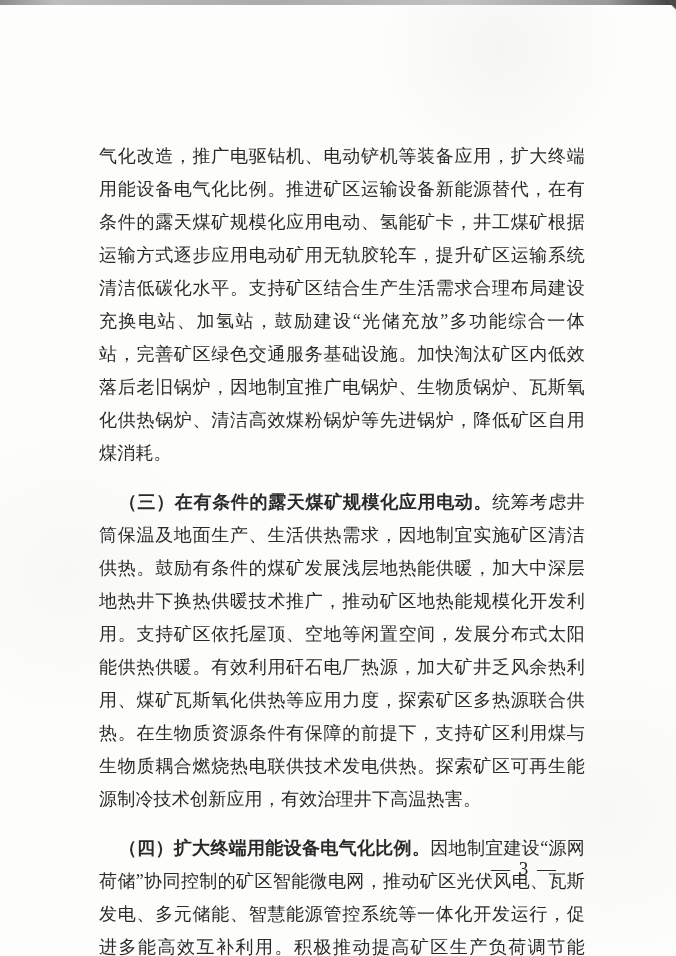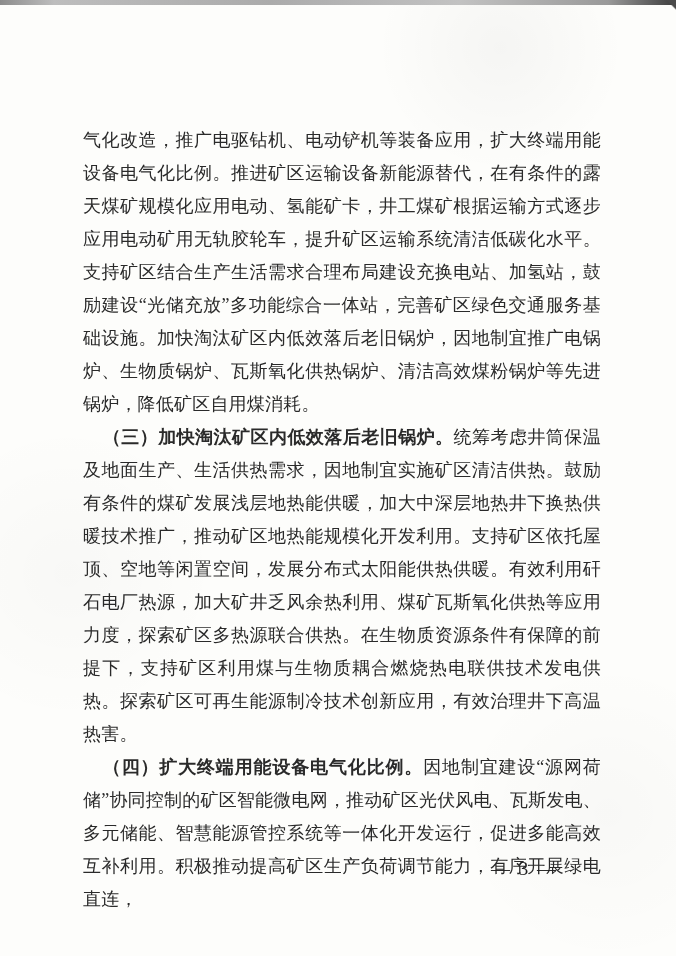--- a/index.html
+++ b/index.html
@@ -50,21 +50,21 @@
     left: 83px;
     top: 124px;
     width: 518px;
     font-size: 18px;
     line-height: 33px;
     color: #2a2a2a;
     text-align: justify;
     letter-spacing: 0.2px;
   }
   .body-text p {
-    margin: 0;
+    margin: 16px;
     padding: 0;
   }
   .body-text p.indent {
     text-indent: 1.1em;
   }
   .seg-bold {
     font-weight: bold;
   }
   .page-number {
     position: absolute;
@@ -80,18 +80,18 @@
   }
 </style>
 </head>
 <body>
 
 <div class="page">
   <div class="scan-bar"></div>
 
   <div class="body-text" id="paragraph-container">
       <p class=""><span class="seg-regular">气化改造，推广电驱钻机、电动铲机等装备应用，扩大终端用能设备电气化比例。推进矿区运输设备新能源替代，在有条件的露天煤矿规模化应用电动、氢能矿卡，井工煤矿根据运输方式逐步应用电动矿用无轨胶轮车，提升矿区运输系统清洁低碳化水平。支持矿区结合生产生活需求合理布局建设充换电站、加氢站，鼓励建设“光储充放”多功能综合一体站，完善矿区绿色交通服务基础设施。加快淘汰矿区内低效落后老旧锅炉，因地制宜推广电锅炉、生物质锅炉、瓦斯氧化供热锅炉、清洁高效煤粉锅炉等先进锅炉，降低矿区自用煤消耗。</span></p>
-      <p class="indent"><span class="seg-bold">（三）加快淘汰矿区内低效落后老旧锅炉。</span><span class="seg-regular">统筹考虑井筒保温及地面生产、生活供热需求，因地制宜实施矿区清洁供热。鼓励有条件的煤矿发展浅层地热能供暖，加大中深层地热井下换热供暖技术推广，推动矿区地热能规模化开发利用。支持矿区依托屋顶、空地等闲置空间，发展分布式太阳能供热供暖。有效利用矸石电厂热源，加大矿井乏风余热利用、煤矿瓦斯氧化供热等应用力度，探索矿区多热源联合供热。在生物质资源条件有保障的前提下，支持矿区利用煤与生物质耦合燃烧热电联供技术发电供热。探索矿区可再生能源制冷技术创新应用，有效治理井下高温热害。</span></p>
+      <p class="indent"><span class="seg-bold">（三）在有条件的露天煤矿规模化应用电动。</span><span class="seg-regular">统筹考虑井筒保温及地面生产、生活供热需求，因地制宜实施矿区清洁供热。鼓励有条件的煤矿发展浅层地热能供暖，加大中深层地热井下换热供暖技术推广，推动矿区地热能规模化开发利用。支持矿区依托屋顶、空地等闲置空间，发展分布式太阳能供热供暖。有效利用矸石电厂热源，加大矿井乏风余热利用、煤矿瓦斯氧化供热等应用力度，探索矿区多热源联合供热。在生物质资源条件有保障的前提下，支持矿区利用煤与生物质耦合燃烧热电联供技术发电供热。探索矿区可再生能源制冷技术创新应用，有效治理井下高温热害。</span></p>
       <p class="indent"><span class="seg-bold">（四）扩大终端用能设备电气化比例。</span><span class="seg-regular">因地制宜建设“源网荷储”协同控制的矿区智能微电网，推动矿区光伏风电、瓦斯发电、多元储能、智慧能源管控系统等一体化开发运行，促进多能高效互补利用。积极推动提高矿区生产负荷调节能力，有序开展绿电直连，</span></p>
     </div>
 
   <div class="page-number">— 3 —</div>
 </div>
 
 </body></html>

